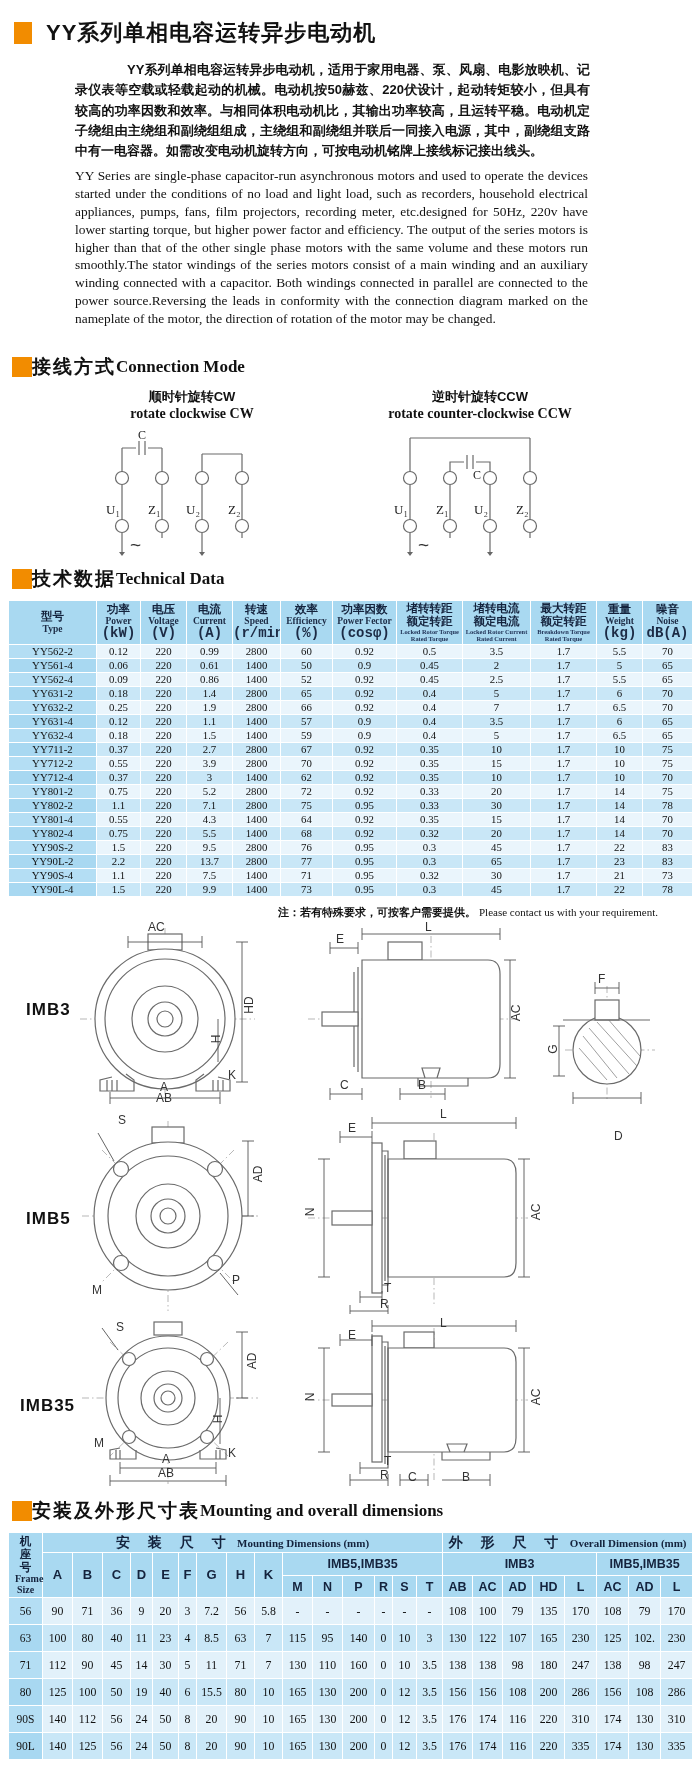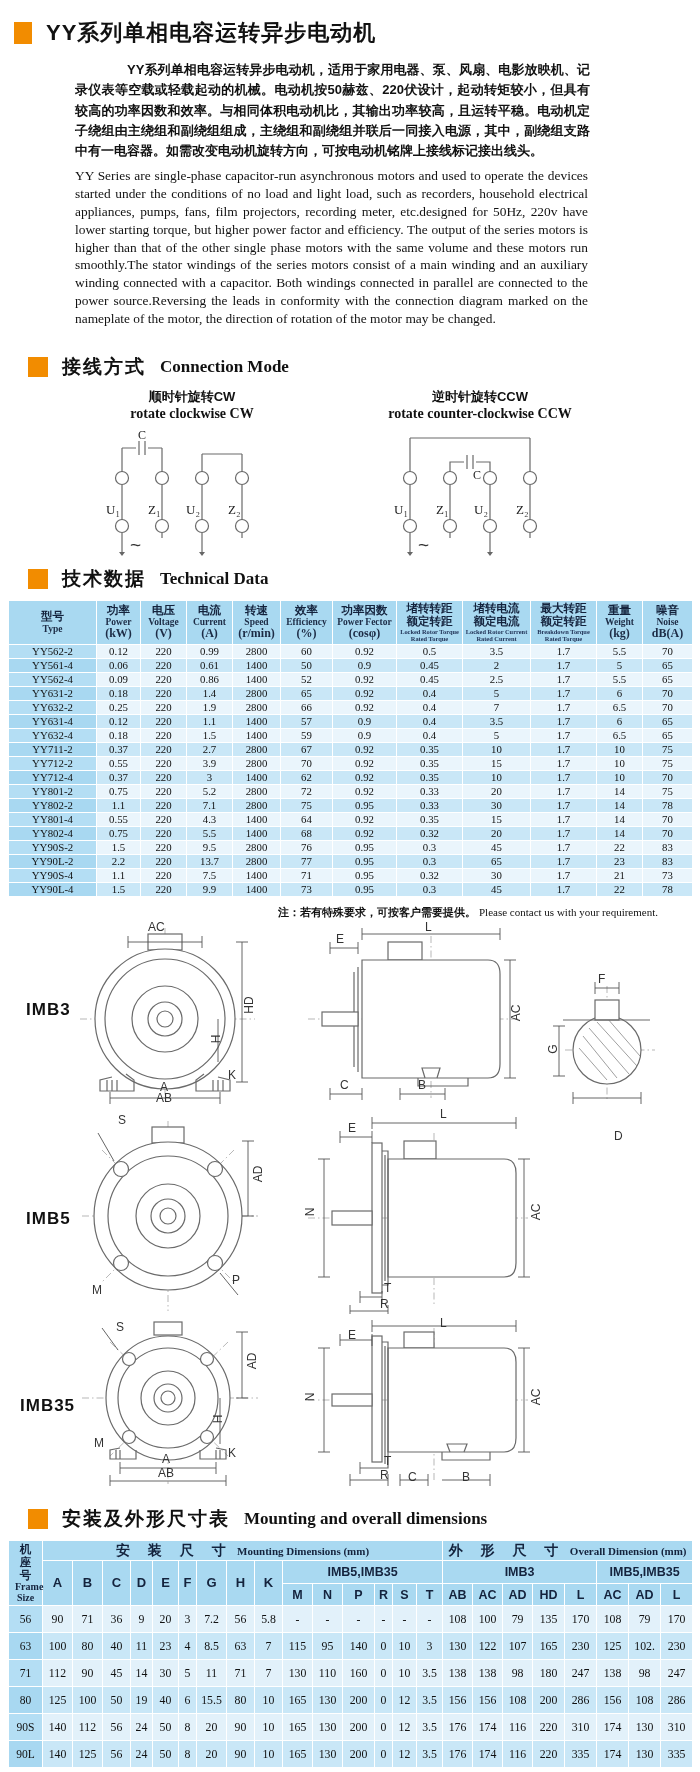--- a/index.html
+++ b/index.html
@@ -6,40 +6,40 @@
   body{width:700px;height:1772px;background:#fff;font-family:"Liberation Sans",sans-serif;color:#111;position:relative;overflow:hidden}
   .sq{display:inline-block;width:20px;height:20px;background:#F28C00;vertical-align:middle}
   
   .title-row{padding:18px 0 0 14px;display:flex;align-items:center;gap:14px}
   .title-row .sq{width:18px;height:22px}
   .page-title{font-size:22px;font-weight:bold;letter-spacing:1px}
   
   .para-cn{margin:12px 110px 0 75px;font-size:13px;font-weight:bold;line-height:1.56;text-align:justify;text-indent:4em}
   .para-en{margin:6px 112px 0 75px;font-size:13.4px;line-height:1.33;text-align:justify;font-family:"Liberation Serif",serif}
   
-  .sec{display:flex;align-items:center;gap:14px;padding-left:28px;margin-top:24px;height:30px}
+  .sec{display:flex;align-items:center;padding-left:12px;margin-top:24px;height:30px}
   .sec .cn{font-size:19px;font-weight:bold;letter-spacing:2px}
   .sec .en{font-size:17px;font-weight:bold;font-family:"Liberation Serif",serif}
   
   .conn{position:relative;height:172px;margin-top:4px}
   .conn .cap{position:absolute;text-align:center;width:240px}
   .cap .c1{font-size:13px;font-weight:bold}
   .cap .c2{font-size:14px;font-weight:bold;font-family:"Liberation Serif",serif}
   .conn svg{position:absolute}
   .tlab{position:absolute;font-size:13px;font-family:"Liberation Serif",serif;color:#222}
   .clab{position:absolute;font-size:12px;font-family:"Liberation Serif",serif;color:#222}
   .tilde{position:absolute;font-size:19px;color:#333;letter-spacing:-1px}
   
   table{border-collapse:collapse;table-layout:fixed}
   .tech{width:684px;margin:6px 0 0 8px}
   .tech th,.tech td{border:1px solid #fff;text-align:center;vertical-align:middle;overflow:hidden}
   .tech thead th{background:#a9d9f1;padding:1px 0}
   .h-cn{font-size:11.5px;font-weight:bold;color:#14233d;line-height:1.15}
   .h-en{font-size:9.5px;font-family:"Liberation Serif",serif;color:#1c2b45;line-height:1.1}
-  .h-unit{font-size:12px;font-family:Liberation Serif, serif;color:#1c2b45;line-height:1.1}
+  .h-unit{font-size:14px;font-family:Liberation Mono, monospace;color:#1c2b45;line-height:1.1}
   .h-en-sm{font-size:6.4px;font-family:"Liberation Serif",serif;color:#23365a;line-height:1.12;font-weight:bold}
   .tech tbody td{height:13.7px;font-size:10.8px;font-family:"Liberation Serif",serif;background:#eaf5fc;line-height:13px}
   .tech tbody tr:nth-child(even) td{background:#c9e7f7}
   .tech tbody td.type-cell{background:#b4def4}
   .tech tbody tr:nth-child(even) td.type-cell{background:#a8d8f1}
   
   .note{margin:8px 42px 0 0;text-align:right;font-size:11px}
   .note .ncn{font-weight:bold}
   .note .nen{font-family:"Liberation Serif",serif}
   
@@ -667,21 +667,21 @@
   <span class="dlab" style="left:440px;top:-4px">L</span>
   <span class="dlab" style="left:348px;top:8px">E</span>
   <span class="dlab rot" style="left:306px;top:70px">N</span>
   <span class="dlab rot" style="left:528px;top:70px">AC</span>
   <span class="dlab" style="left:384px;top:134px">T</span>
   <span class="dlab" style="left:380px;top:148px">R</span>
   <span class="dlab" style="left:408px;top:150px">C</span>
   <span class="dlab" style="left:462px;top:150px">B</span>
 </div>
 
-<div class="sec" style="margin-top:16px">
+<div class="sec" style="margin-top:8px">
   <span class="sq"></span>
   <span class="cn">安装及外形尺寸表</span>
   <span class="en">Mounting and overall dimensions</span>
 </div>
 
 <table class="mount">
   <colgroup>
     <col style="width:34px">
     <col style="width:30px">
       <col style="width:30px">

